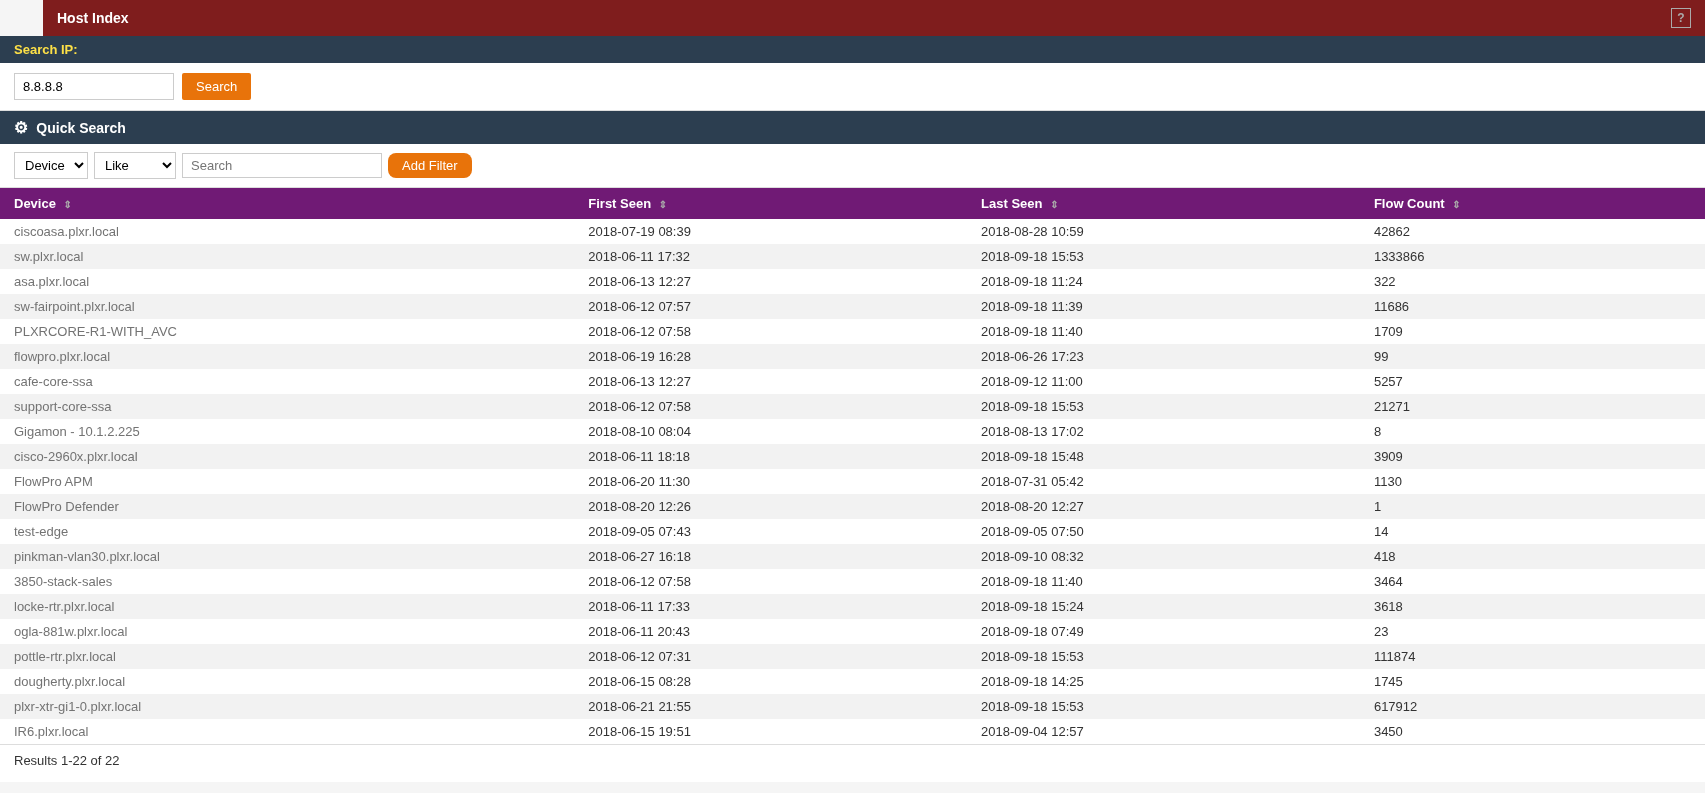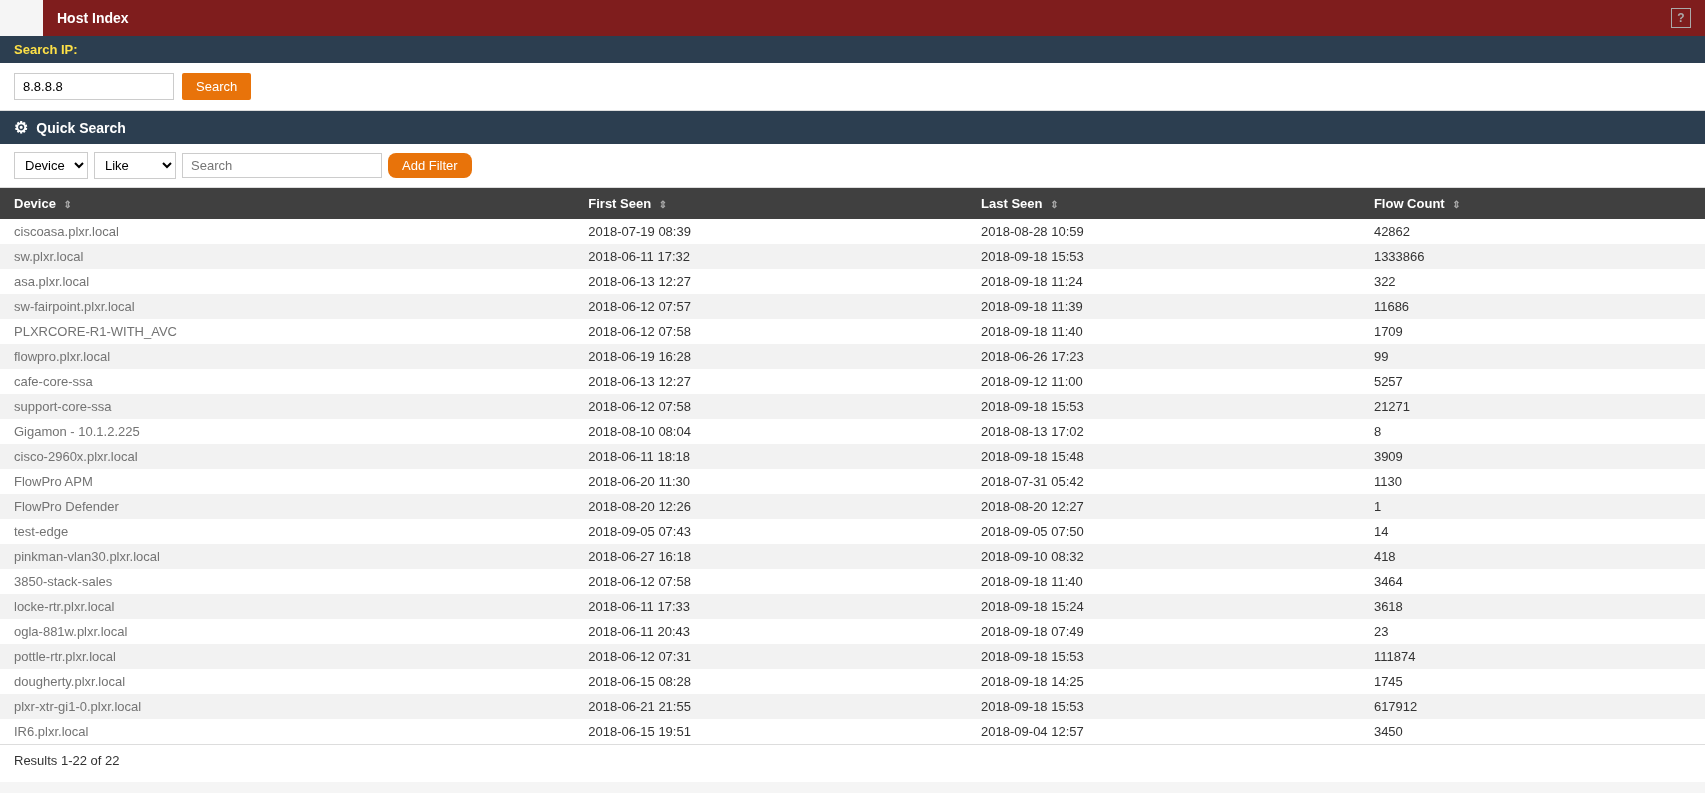--- a/index.html
+++ b/index.html
@@ -106,21 +106,21 @@
 
     
     .table-container {
       background: #fff;
     }
     table {
       width: 100%;
       border-collapse: collapse;
     }
     thead tr {
-      background: #404040;
+      background: #701a75;
       color: #fff;
     }
     thead th {
       padding: 8px 14px;
       text-align: left;
       font-size: 13px;
       font-weight: bold;
       white-space: nowrap;
     }
     thead th .sort-arrows { font-size: 10px; margin-left: 4px; color: #aaa; }

